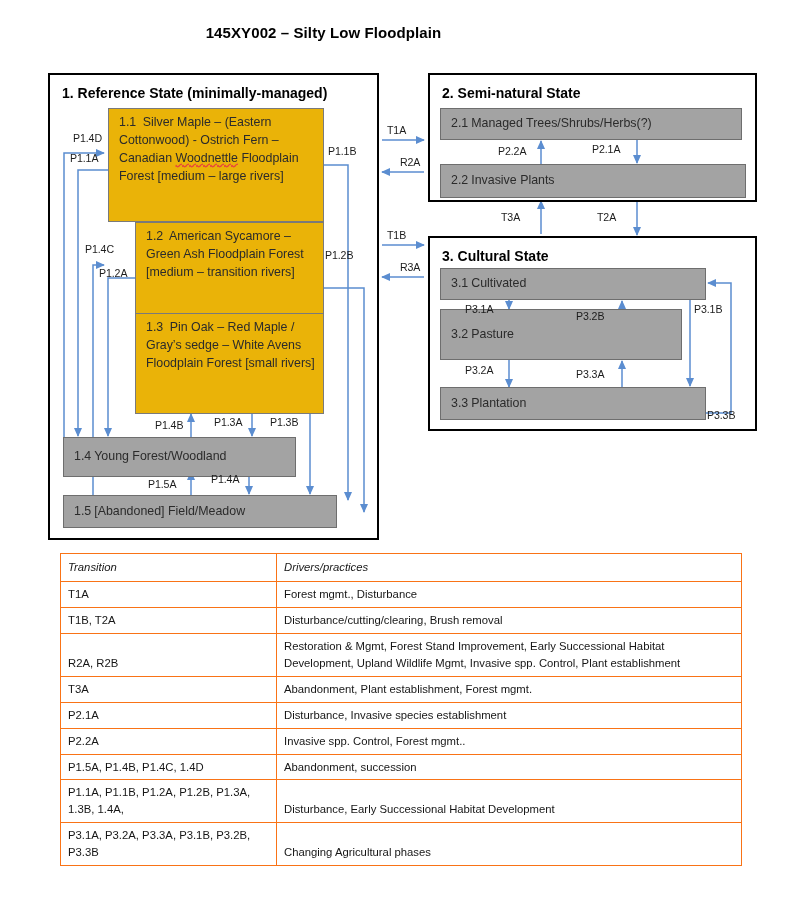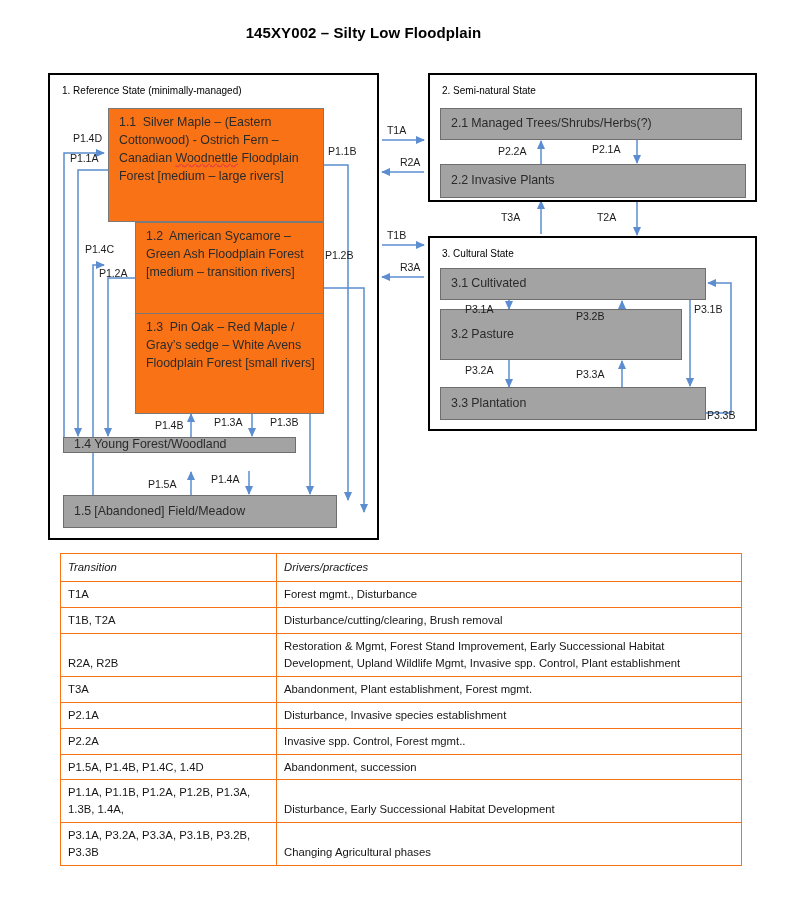--- a/index.html
+++ b/index.html
@@ -19,21 +19,20 @@
   #page-title {
     position: absolute;
     left: 0;
     top: 24px;
     width: 647px;
     text-align: center;
     font-size: 15px;
     font-weight: bold;
     letter-spacing: 0.1px;
     color: #000;
-    padding-left: 40px;
   }
 
   
   #diagram {
     position: absolute;
     left: 0;
     top: 0;
     width: 800px;
     height: 550px;
   }
@@ -47,38 +46,38 @@
   }
 
   .state-box {
     position: absolute;
     border: 2.4px solid #000;
     background: transparent;
     box-sizing: border-box;
   }
   .state-title {
     position: absolute;
-    font-size: 10px;
-    font-weight: normal;
+    font-size: 14px;
+    font-weight: bold;
     color: #000;
     white-space: nowrap;
   }
 
   .phase-box {
     position: absolute;
     border: 1.1px solid #6e6e6e;
     box-sizing: border-box;
     font-size: 12.4px;
     line-height: 1.44;
     color: #2b2b2b;
     padding: 5px 8px 4px 10px;
     background: #a3a3a3;
   }
   .phase-box.shaded {
-    background: #f97316;
+    background: #eab308;
     border-color: #7a7a7a;
   }
   .phase-box.center {
     display: flex;
     align-items: center;
     padding-top: 0;
     padding-bottom: 0;
   }
   .phase-box .num {
     margin-right: 3px;
@@ -201,21 +200,21 @@
   <div class="phase-box shaded" style="left:135px; top:222px; width:189px; height:104px;">
     <span class="num">1.2</span>
     <span>American Sycamore – Green Ash Floodplain Forest [medium – transition rivers]</span>
   </div>
 
   <div class="phase-box shaded" style="left:135px; top:313px; width:189px; height:101px;">
     <span class="num">1.3</span>
     <span>Pin Oak – Red Maple / Gray’s sedge – White Avens Floodplain Forest [small rivers]</span>
   </div>
 
-  <div class="phase-box center" style="left:63px; top:437px; width:233px; height:16px;">
+  <div class="phase-box center" style="left:63px; top:437px; width:233px; height:40px;">
     <span class="num">1.4</span>
     <span>Young Forest/Woodland</span>
   </div>
 
   <div class="phase-box center" style="left:63px; top:495px; width:274px; height:33px;">
     <span class="num">1.5</span>
     <span>[Abandoned]  Field/Meadow</span>
   </div>
 
   <div class="state-box" style="left:428px; top:73px; width:329px; height:129px;"></div>

